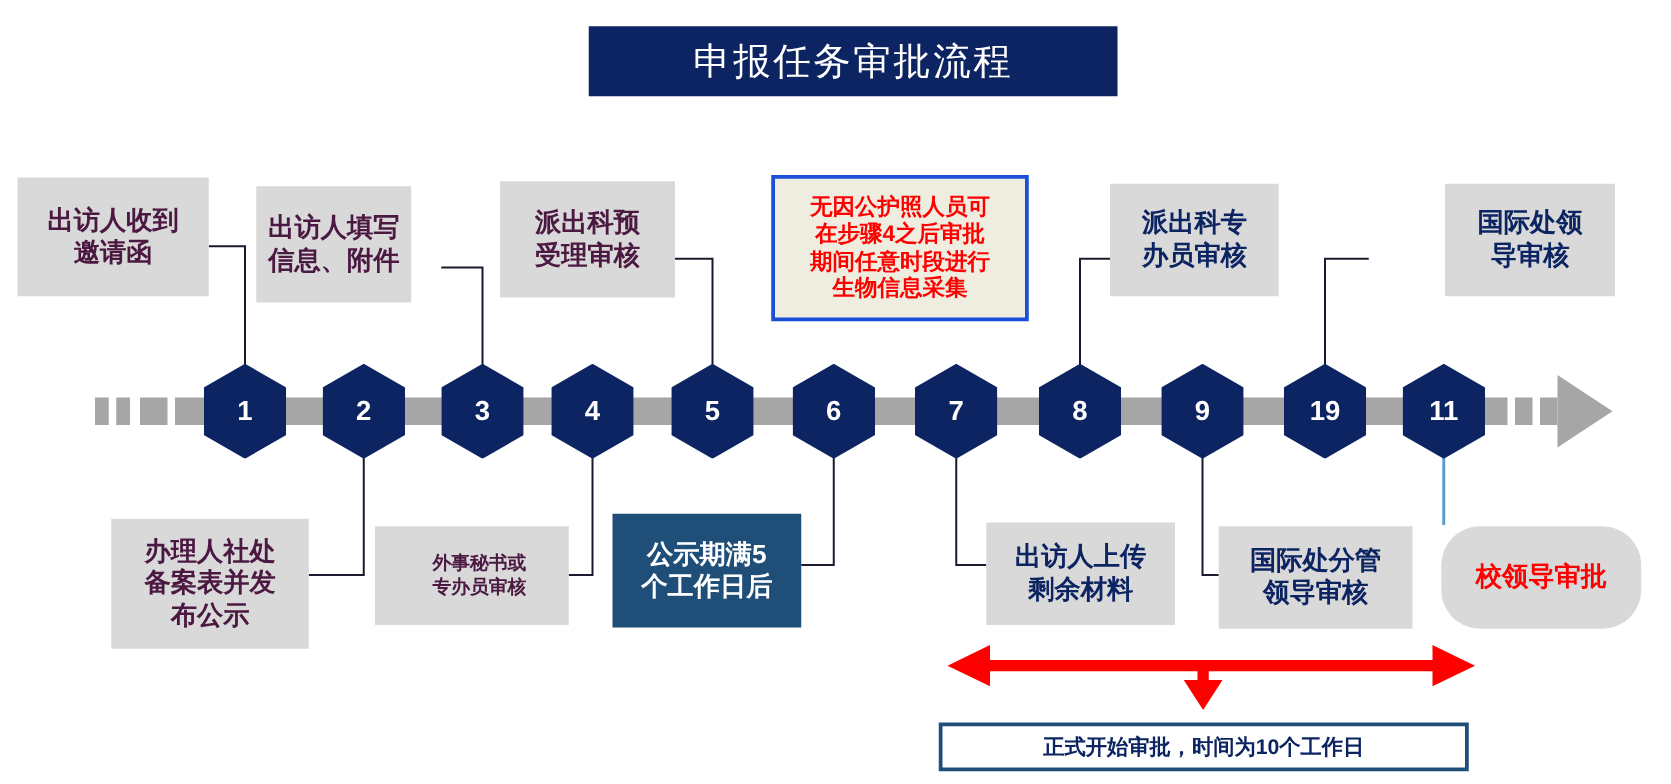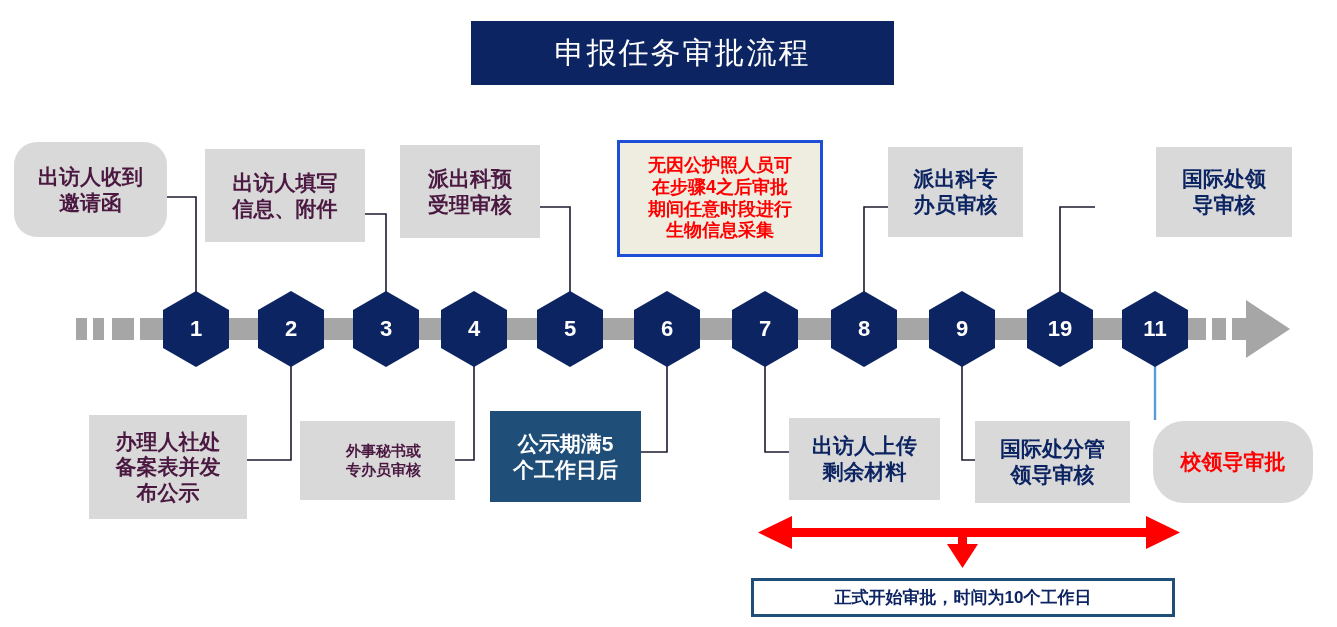--- a/index.html
+++ b/index.html
@@ -26,21 +26,21 @@
     width: 1337px;
     height: 627px;
   }
 
   
   .title-banner {
     position: absolute;
     left: 471px;
     top: 21px;
     width: 423px;
-    height: 64px;
+    height: 56px;
     background: #0C2461;
     color: #ffffff;
     font-size: 30px;
     font-weight: 400;
     letter-spacing: 2px;
     display: flex;
     align-items: center;
     justify-content: center;
     white-space: nowrap;
   }
@@ -164,26 +164,26 @@
       <polygon points="758,532.5 792,516 792,549"></polygon>
       <polygon points="1180,532.5 1146,516 1146,549"></polygon>
 
       <rect x="958" y="536" width="9" height="18"></rect>
       <polygon points="962.5,568 947,544 978,544"></polygon>
     </g>
   </svg>
 
   <div class="title-banner">申报任务审批流程</div>
 
-  <div class="lbox gray purple" style="left:14px; top:142px; width:153px; height:95px; font-size:21px;border-radius:23px;">
+  <div class="lbox gray purple" style="left:14px; top:142px; width:153px; height:95px; font-size:21px;">
     <span class="ln">出访人收到</span>
     <span class="ln">邀请函</span>
   </div>
 
-  <div class="lbox gray purple" style="left:205px; top:149px; width:160px; height:93px; font-size:21px;">
+  <div class="lbox gray purple" style="left:205px; top:149px; width:124px; height:93px; font-size:21px;">
     <span class="ln">出访人填写</span>
     <span class="ln">信息、附件</span>
   </div>
 
   <div class="lbox gray purple" style="left:400px; top:145px; width:140px; height:93px; font-size:21px;text-align:center;">
     <span class="ln">派出科预</span>
     <span class="ln">受理审核</span>
   </div>
 
   <div class="lbox callout" style="left:617px; top:140px; width:206px; height:117px; font-size:18px;">

